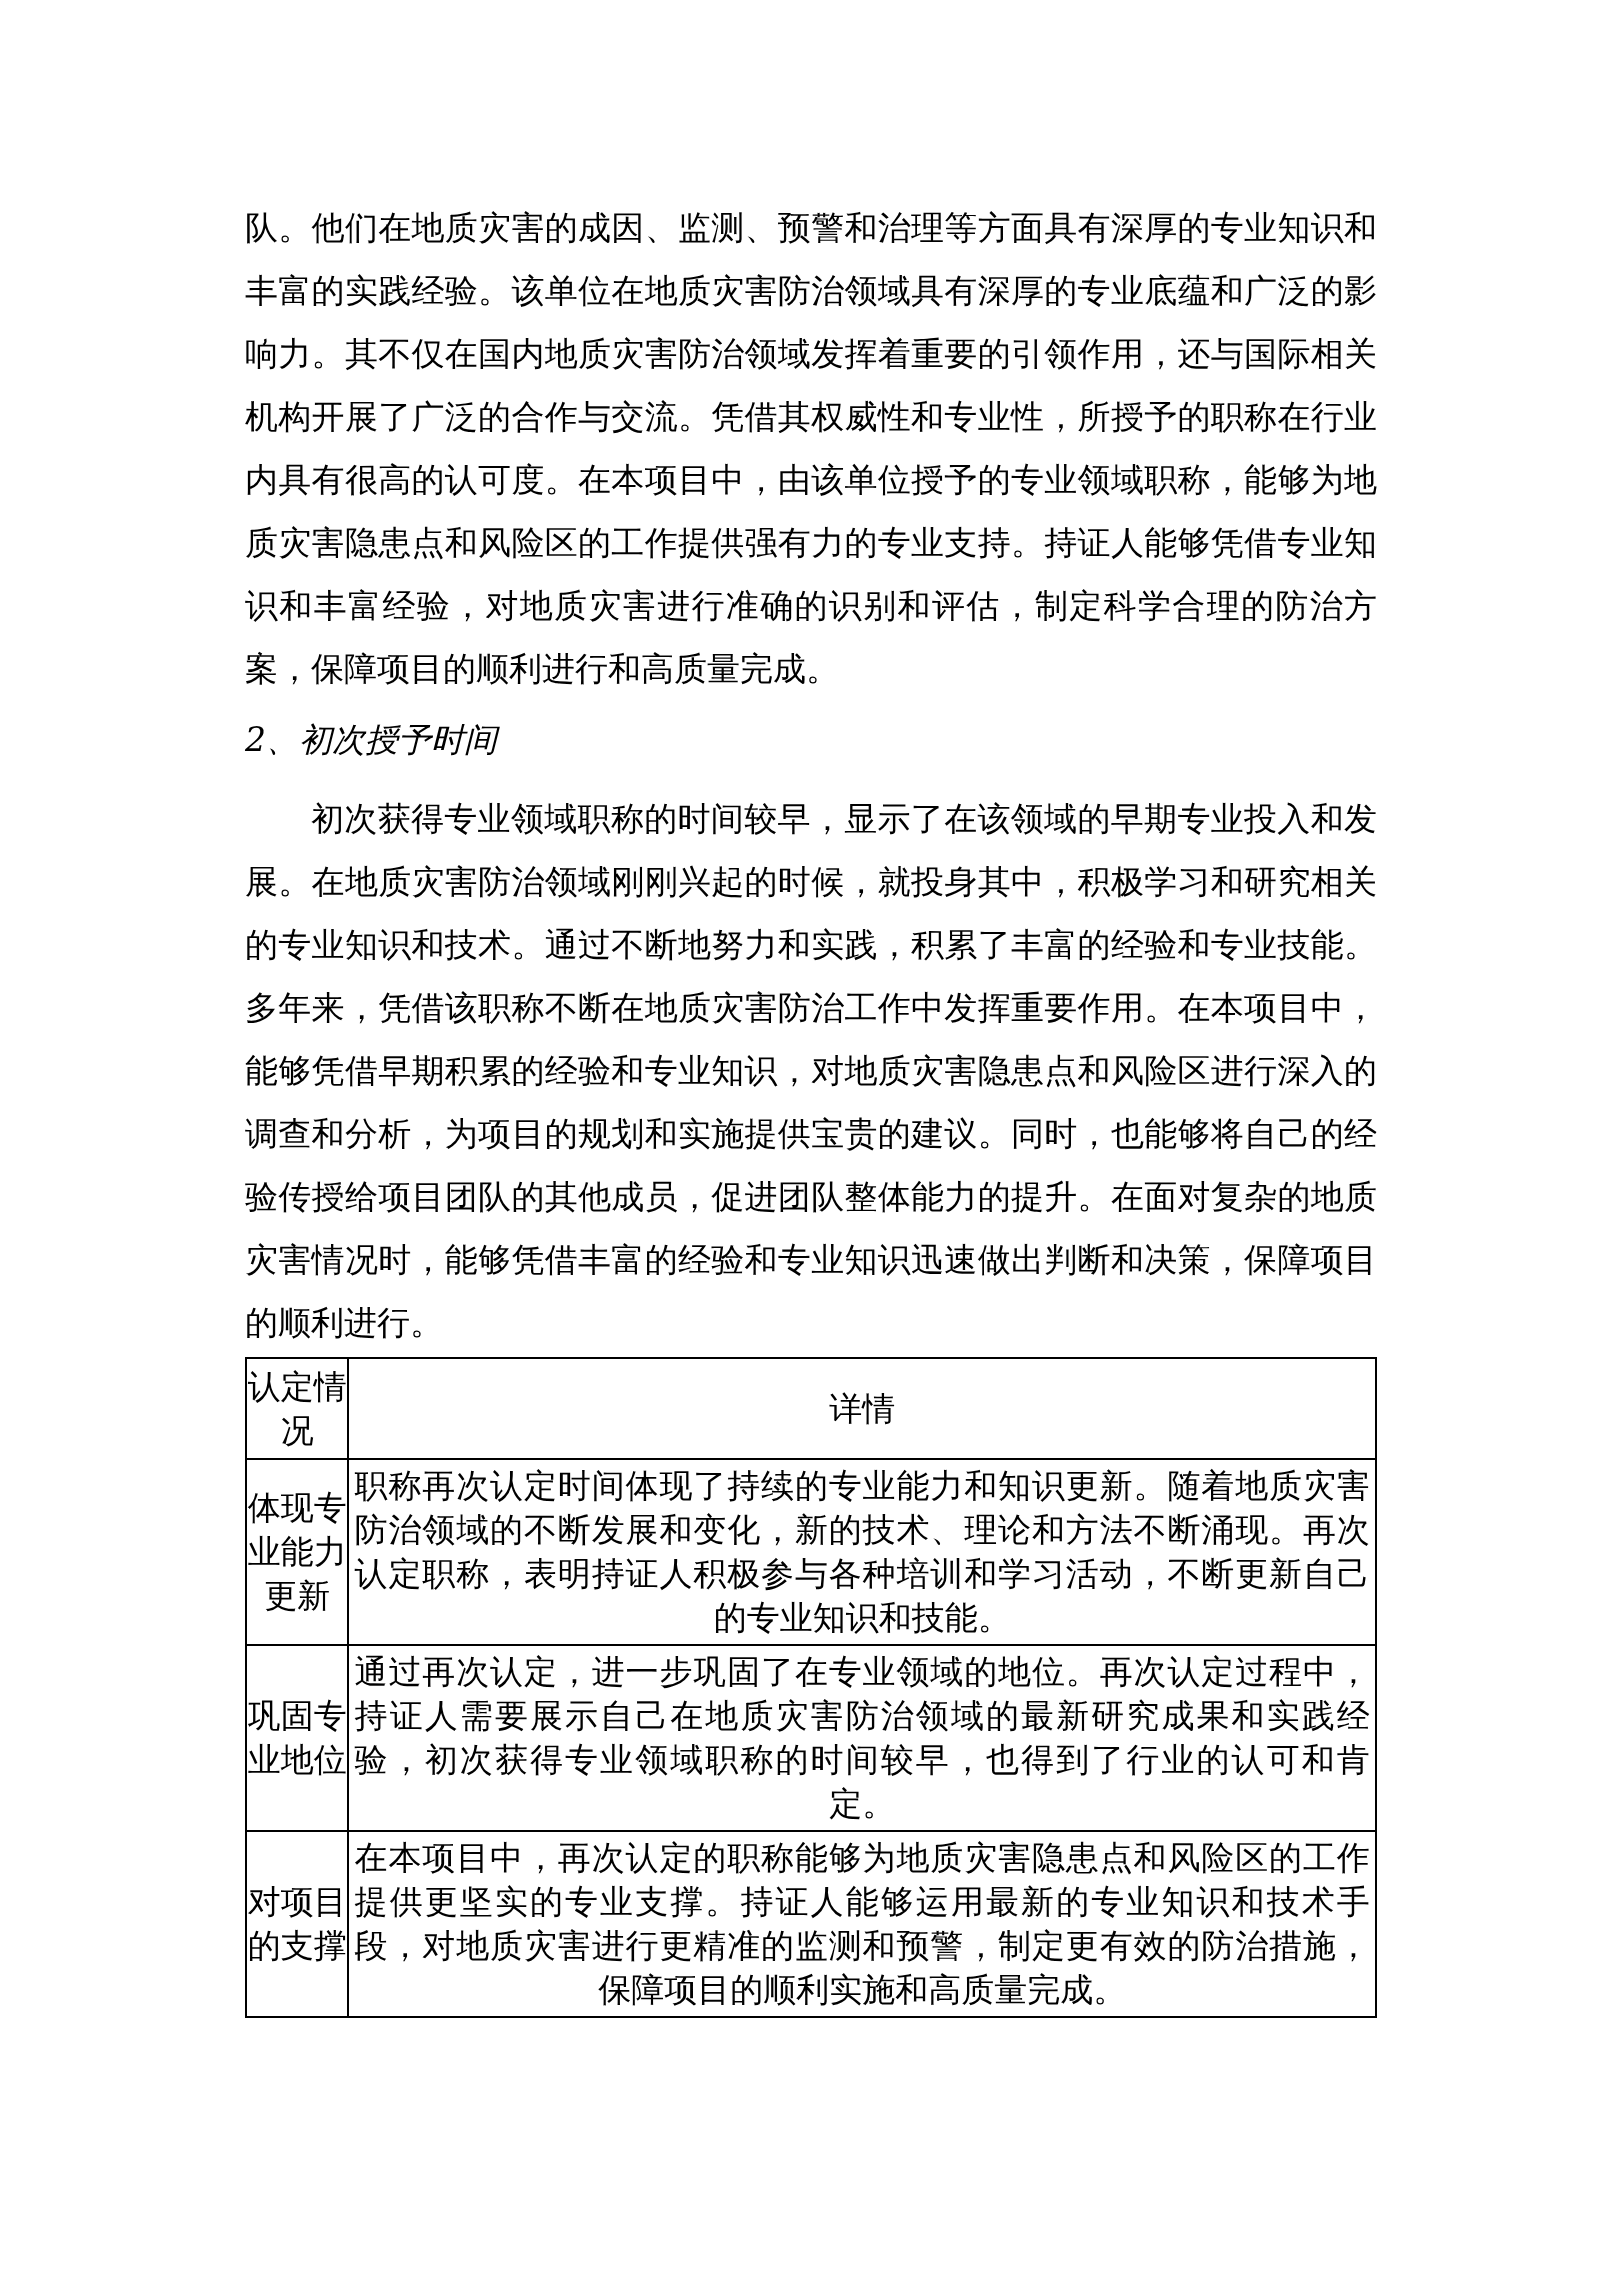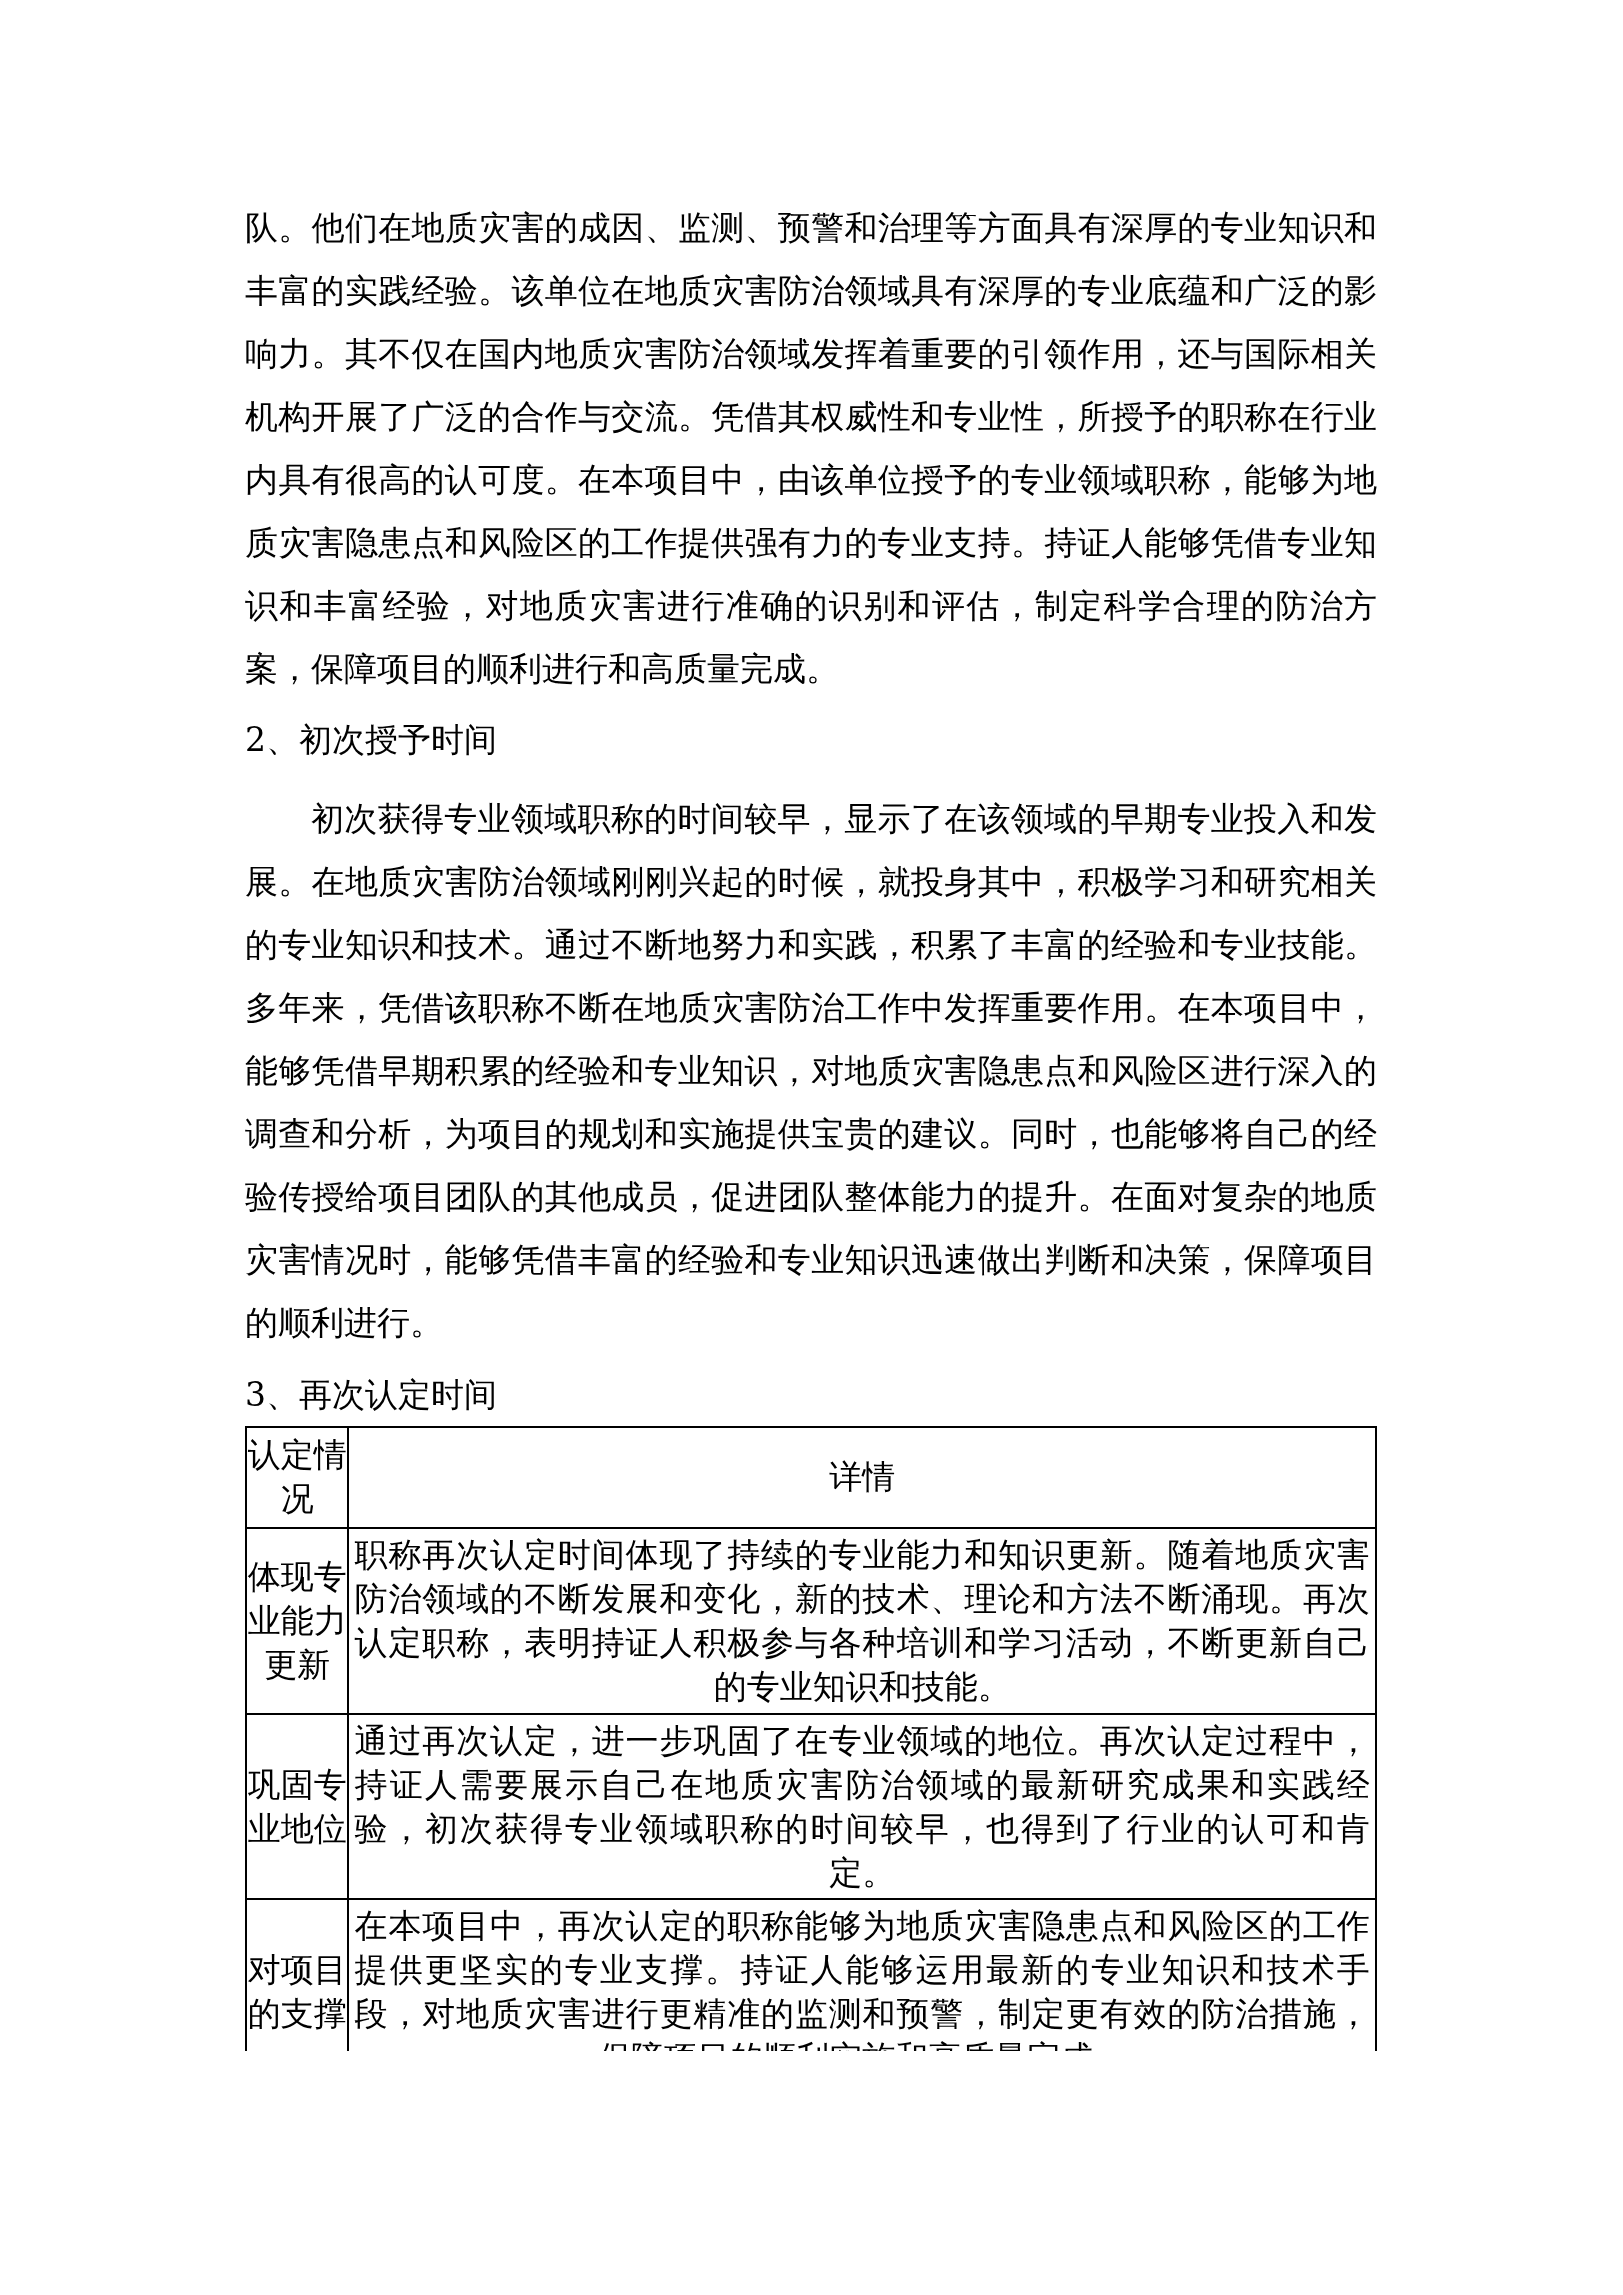--- a/index.html
+++ b/index.html
@@ -27,20 +27,21 @@
   }
   .body-par.indent2 {
     text-indent: 2em;
   }
   .sec-heading {
     font-weight: normal;
     font-size: 33px;
     line-height: 63px;
     margin: 0;
     text-align: left;
+    font-style: italic;
   }
   .sec-heading.h2 { margin-top: 7.9px; }
   .par-after-heading { margin-top: 19.6px; font-family: Liberation Mono, monospace; }
   .sec-heading.h3 { margin-top: 5.2px; }
   table.cert-table {
     border-collapse: collapse;
     table-layout: fixed;
     width: 100%;
     margin-top: 0;
     line-height: 44px;
@@ -75,21 +76,20 @@
 <body>
 
 <div class="page">
 
   <p class="body-par">队。他们在地质灾害的成因、监测、预警和治理等方面具有深厚的专业知识和丰富的实践经验。该单位在地质灾害防治领域具有深厚的专业底蕴和广泛的影响力。其不仅在国内地质灾害防治领域发挥着重要的引领作用，还与国际相关机构开展了广泛的合作与交流。凭借其权威性和专业性，所授予的职称在行业内具有很高的认可度。在本项目中，由该单位授予的专业领域职称，能够为地质灾害隐患点和风险区的工作提供强有力的专业支持。持证人能够凭借专业知识和丰富经验，对地质灾害进行准确的识别和评估，制定科学合理的防治方案，保障项目的顺利进行和高质量完成。</p>
 
   <h2 class="sec-heading h2">2、初次授予时间</h2>
 
   <p class="body-par indent2 par-after-heading">初次获得专业领域职称的时间较早，显示了在该领域的早期专业投入和发展。在地质灾害防治领域刚刚兴起的时候，就投身其中，积极学习和研究相关的专业知识和技术。通过不断地努力和实践，积累了丰富的经验和专业技能。多年来，凭借该职称不断在地质灾害防治工作中发挥重要作用。在本项目中，能够凭借早期积累的经验和专业知识，对地质灾害隐患点和风险区进行深入的调查和分析，为项目的规划和实施提供宝贵的建议。同时，也能够将自己的经验传授给项目团队的其他成员，促进团队整体能力的提升。在面对复杂的地质灾害情况时，能够凭借丰富的经验和专业知识迅速做出判断和决策，保障项目的顺利进行。</p>
 
-  <h2 class="sec-heading h3">3、再次认定时间</h2>
 
   <table class="cert-table">
     <tbody>
       <tr class="row-header">
         <th class="col-label">认定情况</th>
         <th class="col-detail-header">详情</th>
       </tr>
       <tr class="row-r1">
         <td class="col-label">体现专业能力更新</td>
         <td class="col-detail">职称再次认定时间体现了持续的专业能力和知识更新。随着地质灾害防治领域的不断发展和变化，新的技术、理论和方法不断涌现。再次认定职称，表明持证人积极参与各种培训和学习活动，不断更新自己的专业知识和技能。</td>

